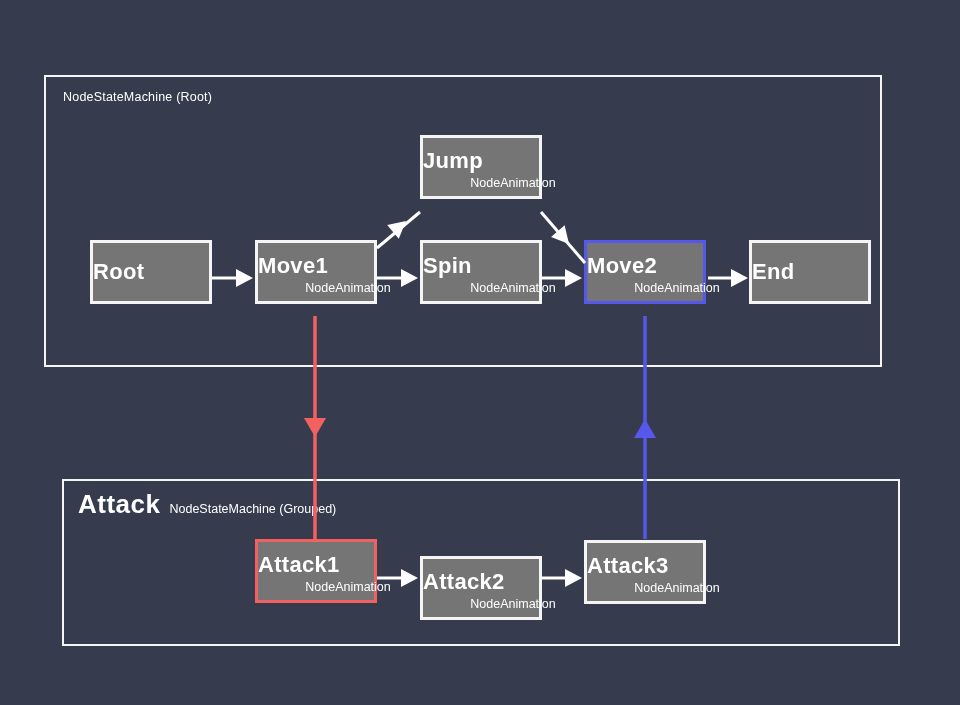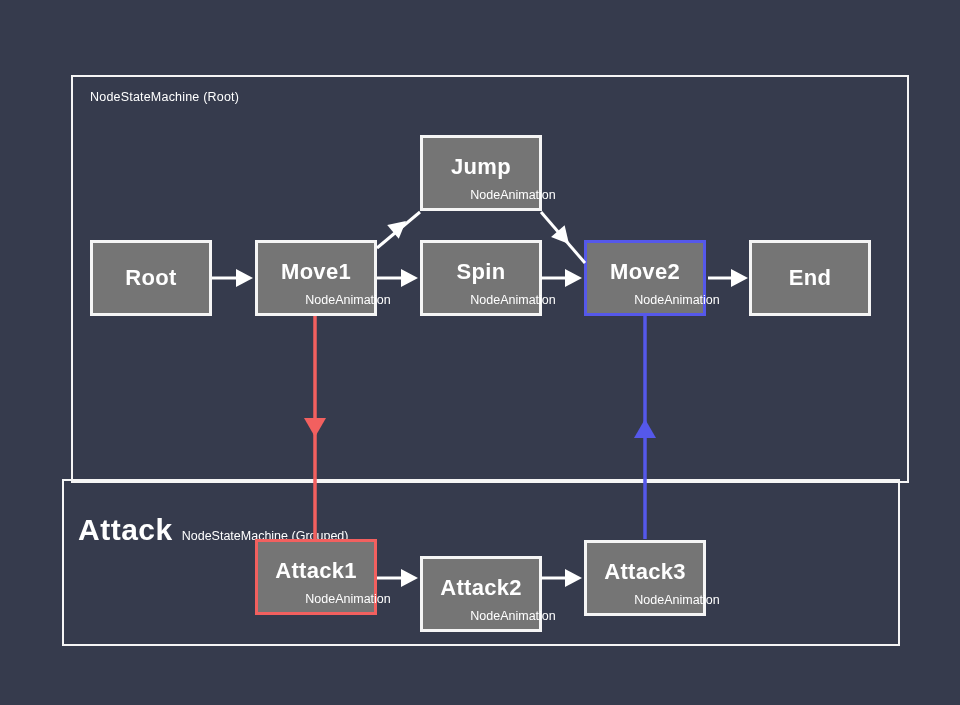--- a/index.html
+++ b/index.html
@@ -19,38 +19,38 @@
   .diagram-title{
     position:absolute;left:0;top:24px;width:100%;
     text-align:center;color:var(--text);
     font-size:26px;font-weight:700;letter-spacing:1.5px;
   }
 
   .group-box{
     position:absolute;border:2px solid var(--container-border);
     box-sizing:border-box;
   }
-  .group-box.root{left:71px;top:75px;width:838px;height:408px;}
+  .group-box.root{left:44px;top:75px;width:838px;height:292px;}
   .group-box.attack{left:62px;top:479px;width:838px;height:167px;}
 
   .group-label{
     position:absolute;left:17px;top:13px;
     color:var(--text);font-size:12.5px;letter-spacing:0.2px;
   }
   .attack-header{
     position:absolute;left:14px;top:8px;
     display:flex;align-items:baseline;gap:9px;color:var(--text);
   }
-  .attack-title{font-size:30px;font-weight:700;letter-spacing:0.5px;margin-top:24px;}
+  .attack-title{font-size:26px;font-weight:700;letter-spacing:0.5px;}
   .attack-sub{font-size:12.5px;}
 
   .node{
-    position:absolute;width:122px;height:76px;box-sizing:border-box;
+    position:absolute;width:122px;height:64px;box-sizing:border-box;
     background:var(--node-fill);border:3px solid var(--node-border);
-    display:flex;align-items:center;justify-content:center;
+    display:flex;align-items:center;justify-content:flex-start;
     color:var(--text);
   }
   .node .node-label{font-size:22px;font-weight:700;letter-spacing:0.3px;}
   .node.has-sub .node-label{transform:translateY(-6px);}
   .node .node-sub{
     position:absolute;bottom:6px;left:0;width:100%;
     text-align:center;font-size:12.5px;font-weight:400;padding-left:32px;
   }
   .node.hl-blue{border-color:var(--highlight-blue);}
   .node.hl-red{border-color:var(--highlight-red);}

